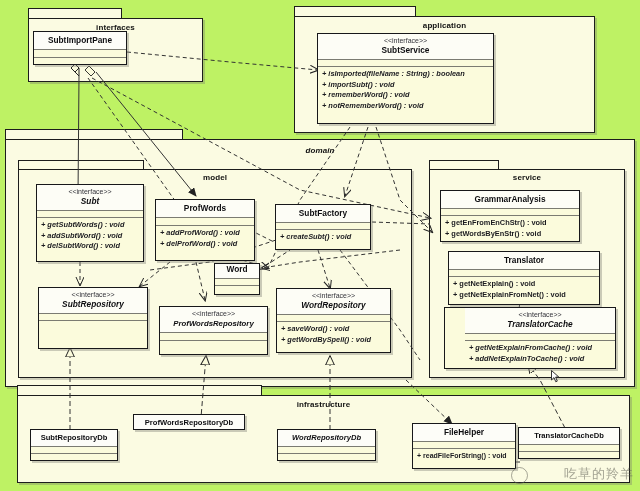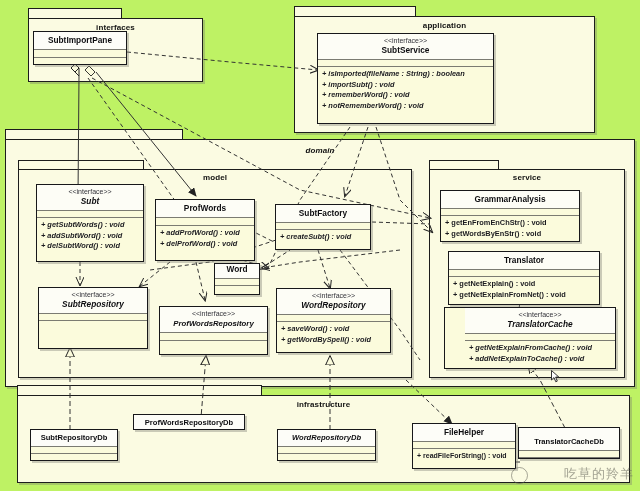--- a/index.html
+++ b/index.html
@@ -376,21 +376,21 @@
     <div class="cls-head" style="padding-top:3px;">
       <span class="cls-name">FileHelper</span>
     </div>
     <div class="cls-attrs" style="height:6px;"></div>
     <div class="cls-ops">
       <div class="op plain" style="font-size:7px;">+ readFileForString() : void</div>
     </div>
   </div>
 
   <div class="cls plainbox" style="left:518px; top:427px; width:102px; height:32px;">
-    <div class="cls-head" style="padding-top:8px;">
+    <div class="cls-head" style="padding-top:2px;">
       <span class="cls-name" style="font-size:7.6px;">TranslatorCacheDb</span>
     </div>
     <div class="cls-attrs" style="height:7px;"></div>
     <div class="cls-ops" style="height:7px;"></div>
   </div>
 
   <svg class="cursor-arrow" style="left:551px; top:370px;" viewBox="0 0 9 13">
     <path d="M0.5,0.5 L0.5,10 L3,7.6 L4.8,11.8 L6.3,11.1 L4.6,7.1 L7.8,7 z" fill="#ffffff" stroke="#333" stroke-width="1"></path>
   </svg>
 

